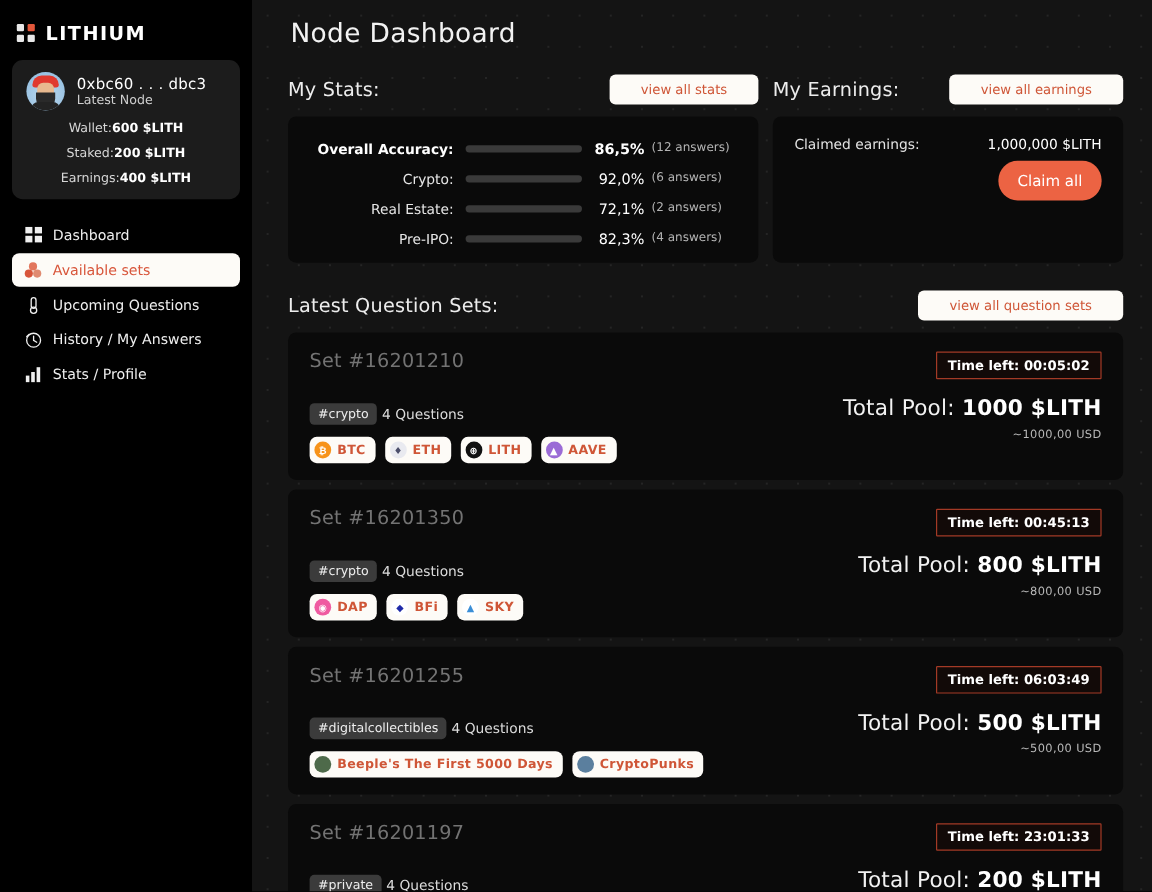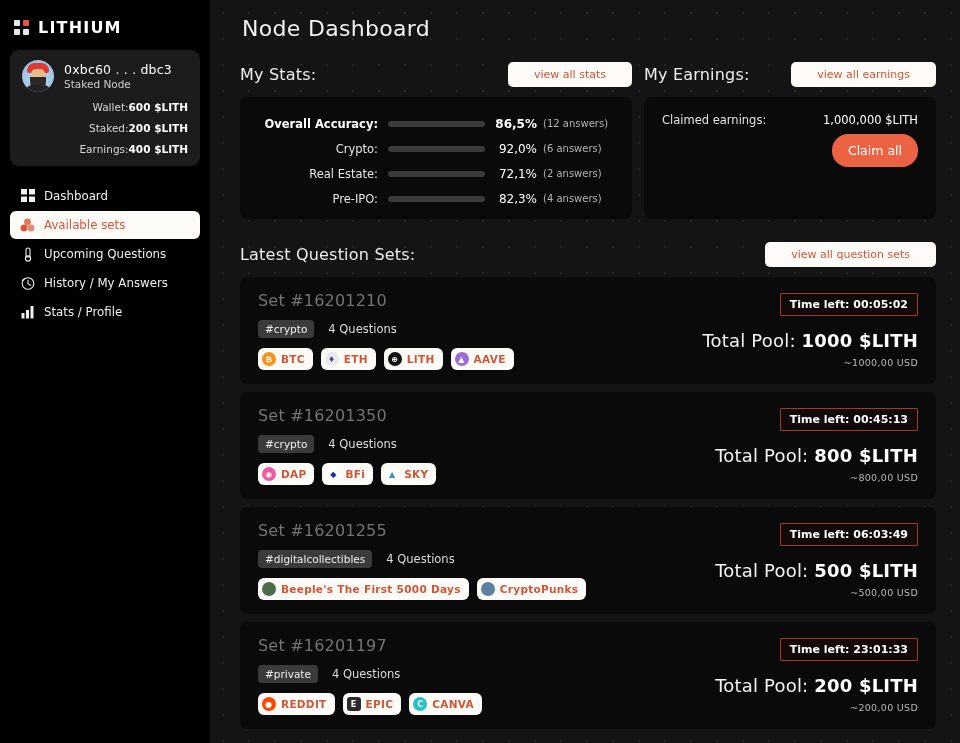--- a/index.html
+++ b/index.html
@@ -49,21 +49,21 @@
     background: radial-gradient(circle at 50% 60%, #bcd9ee 0%, #8cb9dd 100%);
     position: relative; overflow: hidden; flex: 0 0 32px;
   }
   .avatar .hair { position:absolute; left:5px; top:3px; width:22px; height:10px; background:#e0392f; border-radius:10px 10px 3px 3px; }
   .avatar .face { position:absolute; left:9px; top:9px; width:14px; height:13px; background:#e8b98f; border-radius:5px; }
   .avatar .beard { position:absolute; left:8px; top:17px; width:16px; height:13px; background:#2a2a2a; border-radius:0 0 8px 8px; }
   .avatar .body { position:absolute; left:4px; bottom:0; width:24px; height:7px; background:#232323; border-radius:6px 6px 0 0; }
   .profile-name { color:#fff; font-size:12.5px; font-weight:400; letter-spacing:.2px; line-height:1.25; }
   .profile-role { color:#cfcfcf; font-size:10.5px; margin-top:1px; }
 
-  .stat-row { display:flex; justify-content:flex-end; align-items:baseline; margin-top:9px; }
+  .stat-row { display:flex; justify-content:center; align-items:baseline; margin-top:9px; }
   .stat-row .k { color:#d6d6d6; font-size:10.5px; }
   .stat-row .v { color:#ffffff; font-size:10.5px; font-weight:700; }
 
   .nav { margin-top: 16px; }
   .nav-item {
     display:flex; align-items:center; gap:9px;
     height: 28px; padding: 0 10px; margin-bottom: 1px;
     border-radius: 6px; color:#efefef; font-size:11.8px;
     cursor: pointer;
   }
@@ -121,21 +121,21 @@
 
   .set-card {
     background:#0a0a0a; border-radius:7px;
     padding: 14px 18px 14px 18px;
     display:flex; justify-content:space-between; align-items:flex-start;
     margin-bottom: 8px;
     min-height: 104px;
   }
   .set-left { flex: 1 1 auto; }
   .set-id { color:#737373; font-size:16px; font-weight:400; letter-spacing:.2px; }
-  .set-meta { display:flex; align-items:center; gap:14px; margin-top: 10px; }
+  .set-meta { display:flex; align-items:center; gap:4px; margin-top: 26px; }
   .tag { background:#3b3b3b; color:#ededed; font-size:10.5px; padding:3px 7px; border-radius:4px; }
   .qcount { color:#dcdcdc; font-size:11.5px; }
   .chips { display:flex; gap:8px; margin-top:10px; flex-wrap:wrap; }
   .chip {
     background:#fdfbf7; border-radius:6px; height:22px;
     display:flex; align-items:center; gap:5px;
     padding: 0 8px 0 4px; font-size:10.5px; color:#cf5637; font-weight:700;
     letter-spacing:.3px; cursor:pointer;
   }
   .chip .glyph {
@@ -175,21 +175,21 @@
   <div class="profile-card">
     <div class="profile-head">
       <div class="avatar">
         <span class="hair"></span>
           <span class="face"></span>
           <span class="beard"></span>
           <span class="body"></span>
       </div>
       <div>
         <div class="profile-name">0xbc60 . . . dbc3</div>
-        <div class="profile-role">Staked Node</div>
+        <div class="profile-role">Latest Node</div>
       </div>
     </div>
     <div id="profile-rows">
         <div class="stat-row">
           <span class="k">Wallet:</span>
           <span class="v">600 $LITH</span>
         </div>
         <div class="stat-row">
           <span class="k">Staked:</span>
           <span class="v">200 $LITH</span>

